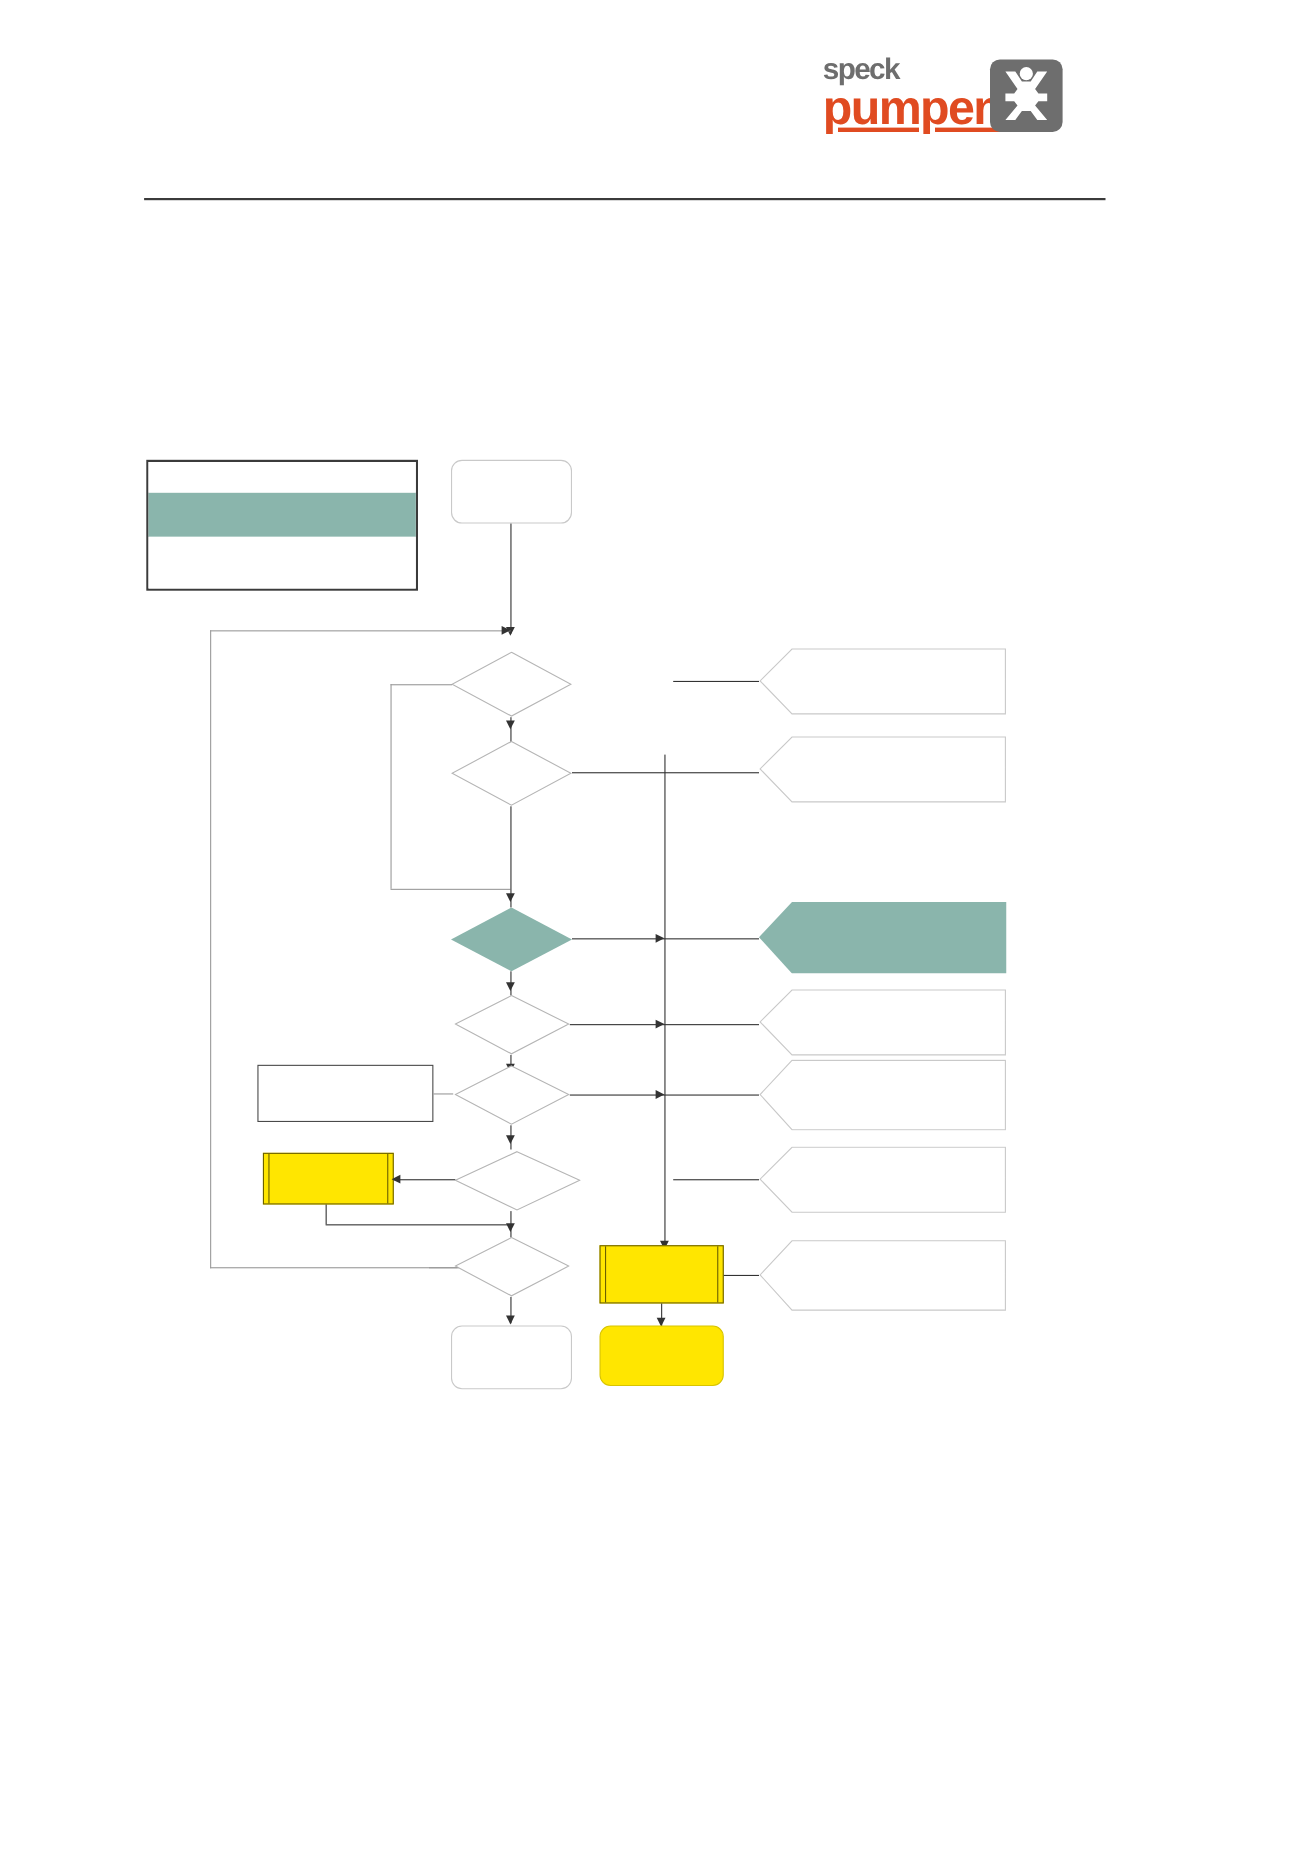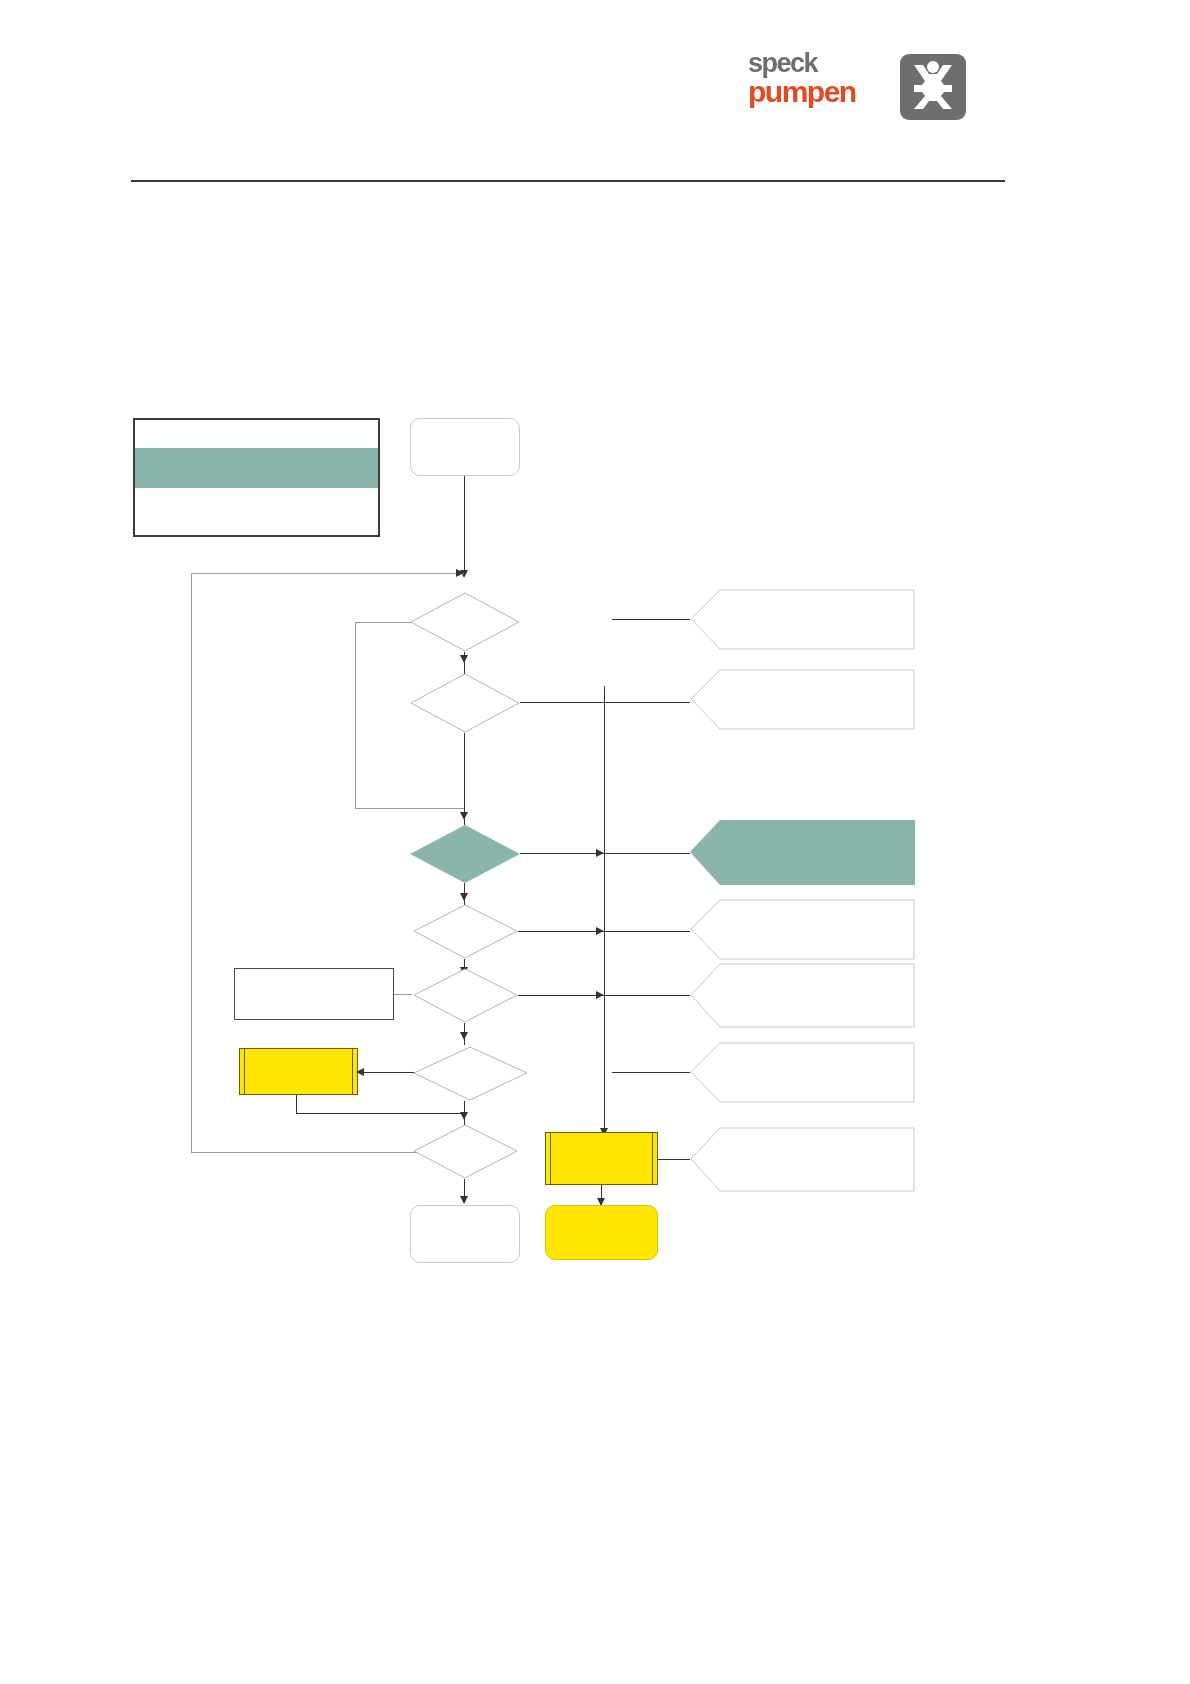--- a/index.html
+++ b/index.html
@@ -41,22 +41,23 @@
     line-height: 1;
     white-space: nowrap;
   }
   #logo-speck {
     top: 0px;
     font-size: 27px;
     color: #6e6e6e;
   }
   #logo-pumpen {
     top: 27px;
-    font-size: 30px;
+    font-size: 44px;
     color: #e04b21;
+    text-decoration: underline;
   }
   #logo-mark {
     position: absolute;
     left: 152px;
     top: 8px;
     width: 66px;
     height: 66px;
     background: #6e6e6e;
     border-radius: 9px;
   }

